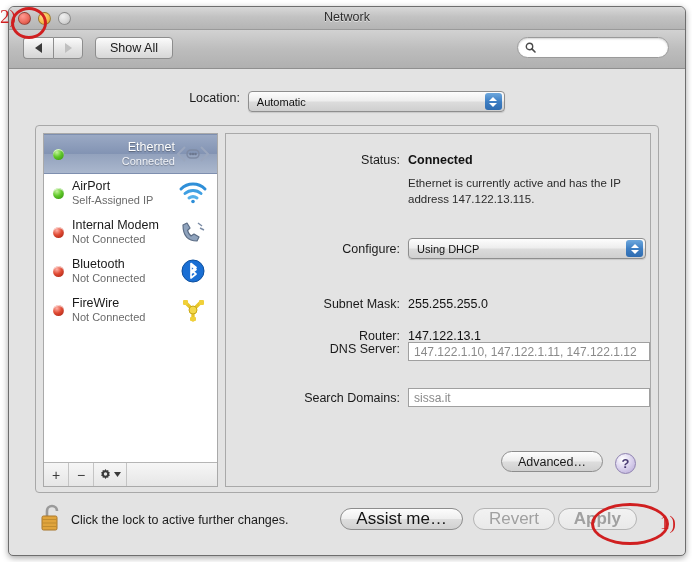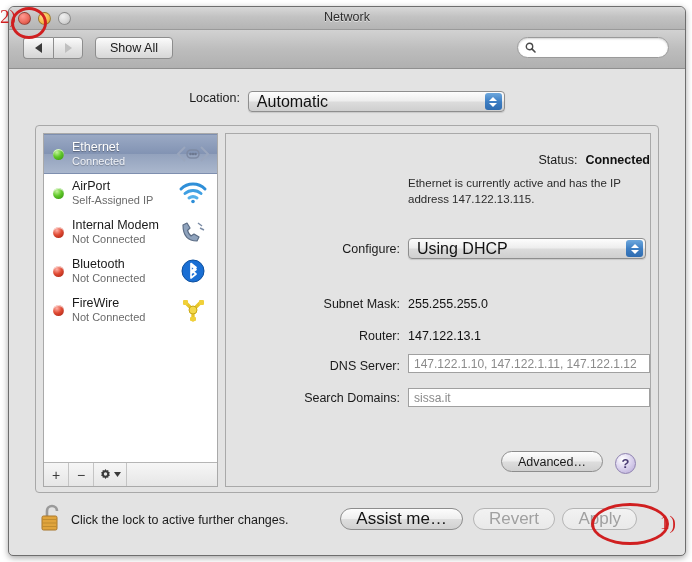--- a/index.html
+++ b/index.html
@@ -122,21 +122,21 @@
     position: relative;
     height: 21px;
     background: linear-gradient(to bottom, #fdfdfd 0%, #ededed 48%, #dcdcdc 52%, #cfcfcf 100%);
     border: 1px solid #8e8e8e;
     border-radius: 4px;
     display: flex; align-items: center;
     box-sizing: border-box;
     box-shadow: 0 1px 1px rgba(0,0,0,0.12);
   }
   .popup .popup-text {
-    font-size: 16px; color: #111; margin-left: 8px;
+    font-size: 11px; color: #111; margin-left: 8px;
   }
   .stepper {
     position: absolute;
     right: 2px; top: 1px;
     width: 17px; height: 17px;
     background: linear-gradient(to bottom, #6ea8dd 0%, #3e7fc4 50%, #2f6cb0 100%);
     border-radius: 3px;
     display: flex; flex-direction: column;
     align-items: center; justify-content: center;
   }
@@ -172,20 +172,21 @@
   .service-row {
     position: relative;
     height: 38px;
     display: flex; align-items: center;
     border-bottom: 1px solid transparent;
   }
   .service-row.selected {
     background: linear-gradient(to bottom, #9aa9c4 0%, #8293b3 50%, #93a2bd 51%, #aab7cd 100%);
     border-top: 1px solid #7e8faf;
     border-bottom: 1px solid #7e8faf;
+    text-align: right;
   }
   .status-dot {
     width: 11px; height: 11px;
     border-radius: 50%;
     margin-left: 9px;
     flex: none;
     box-shadow: inset 0 1px 1px rgba(255,255,255,0.8);
   }
   .dot-green { background: radial-gradient(circle at 35% 30%, #c3f39a 0%, #5fc728 45%, #2f8c0e 100%); }
   .dot-red   { background: radial-gradient(circle at 35% 30%, #ffb0a6 0%, #e04a33 45%, #a01c0c 100%); }
@@ -298,21 +299,21 @@
     display: flex; align-items: center; justify-content: center;
     box-sizing: border-box;
   }
   .pillbtn.disabled {
     color: #a0a0a0;
     background: linear-gradient(to bottom, #f2f2f2 0%, #e9e9e9 100%);
     border-color: #b4b4b4;
   }
   #assist-btn { right: 222px; color: #141414; }
   #revert-btn { right: 130px; }
-  #apply-btn  { right: 48px; }
+  #apply-btn  { right: 48px; font-weight: bold; }
 
   
   .annot-ellipse {
     position: absolute;
     border: 3px solid #d01f20;
     border-radius: 50%;
     pointer-events: none;
   }
   #annot-apply { left: 591px; top: 503px; width: 72px; height: 36px; }
   #annot-close { left: 11px;  top: 7px;   width: 30px; height: 26px; }
@@ -474,21 +475,21 @@
           <svg width="7" height="5" viewBox="0 0 7 5" style="margin-left:2px">
             <path d="M0 0 L7 0 L3.5 5 Z" fill="#3a3a3a"></path>
           </svg>
         </div>
         <div class="sb-filler"></div>
       </div>
     </div>
 
     <div id="detail">
 
-      <div class="field-row" style="top:19px;justify-content:flex-end;">
+      <div class="field-row" style="top:19px;">
         <span class="field-label">Status:</span>
         <span class="field-value bold">Connected</span>
       </div>
 
       <div class="field-row" style="top:42px;">
         <span class="field-label"></span>
         <span class="field-desc">Ethernet is currently active and has the IP address 147.122.13.115.</span>
       </div>
 
       <div class="field-row" style="top:104px; align-items:center;">
@@ -506,21 +507,21 @@
       <div class="field-row" style="top:163px;">
         <span class="field-label">Subnet Mask:</span>
         <span class="field-value">255.255.255.0</span>
       </div>
 
       <div class="field-row" style="top:195px;">
         <span class="field-label">Router:</span>
         <span class="field-value">147.122.13.1</span>
       </div>
 
-      <div class="field-row" style="top:220px; align-items:flex-end;">
+      <div class="field-row" style="top:208px; align-items:flex-start;">
         <span class="field-label">DNS Server:</span>
         <span class="textfield" style="width:243px;">
           <span>147.122.1.10, 147.122.1.11, 147.122.1.12</span>
         </span>
       </div>
 
       <div class="field-row" style="top:254px; align-items:center;">
         <span class="field-label">Search Domains:</span>
         <span class="textfield" style="width:243px;">
           <span>sissa.it</span>

